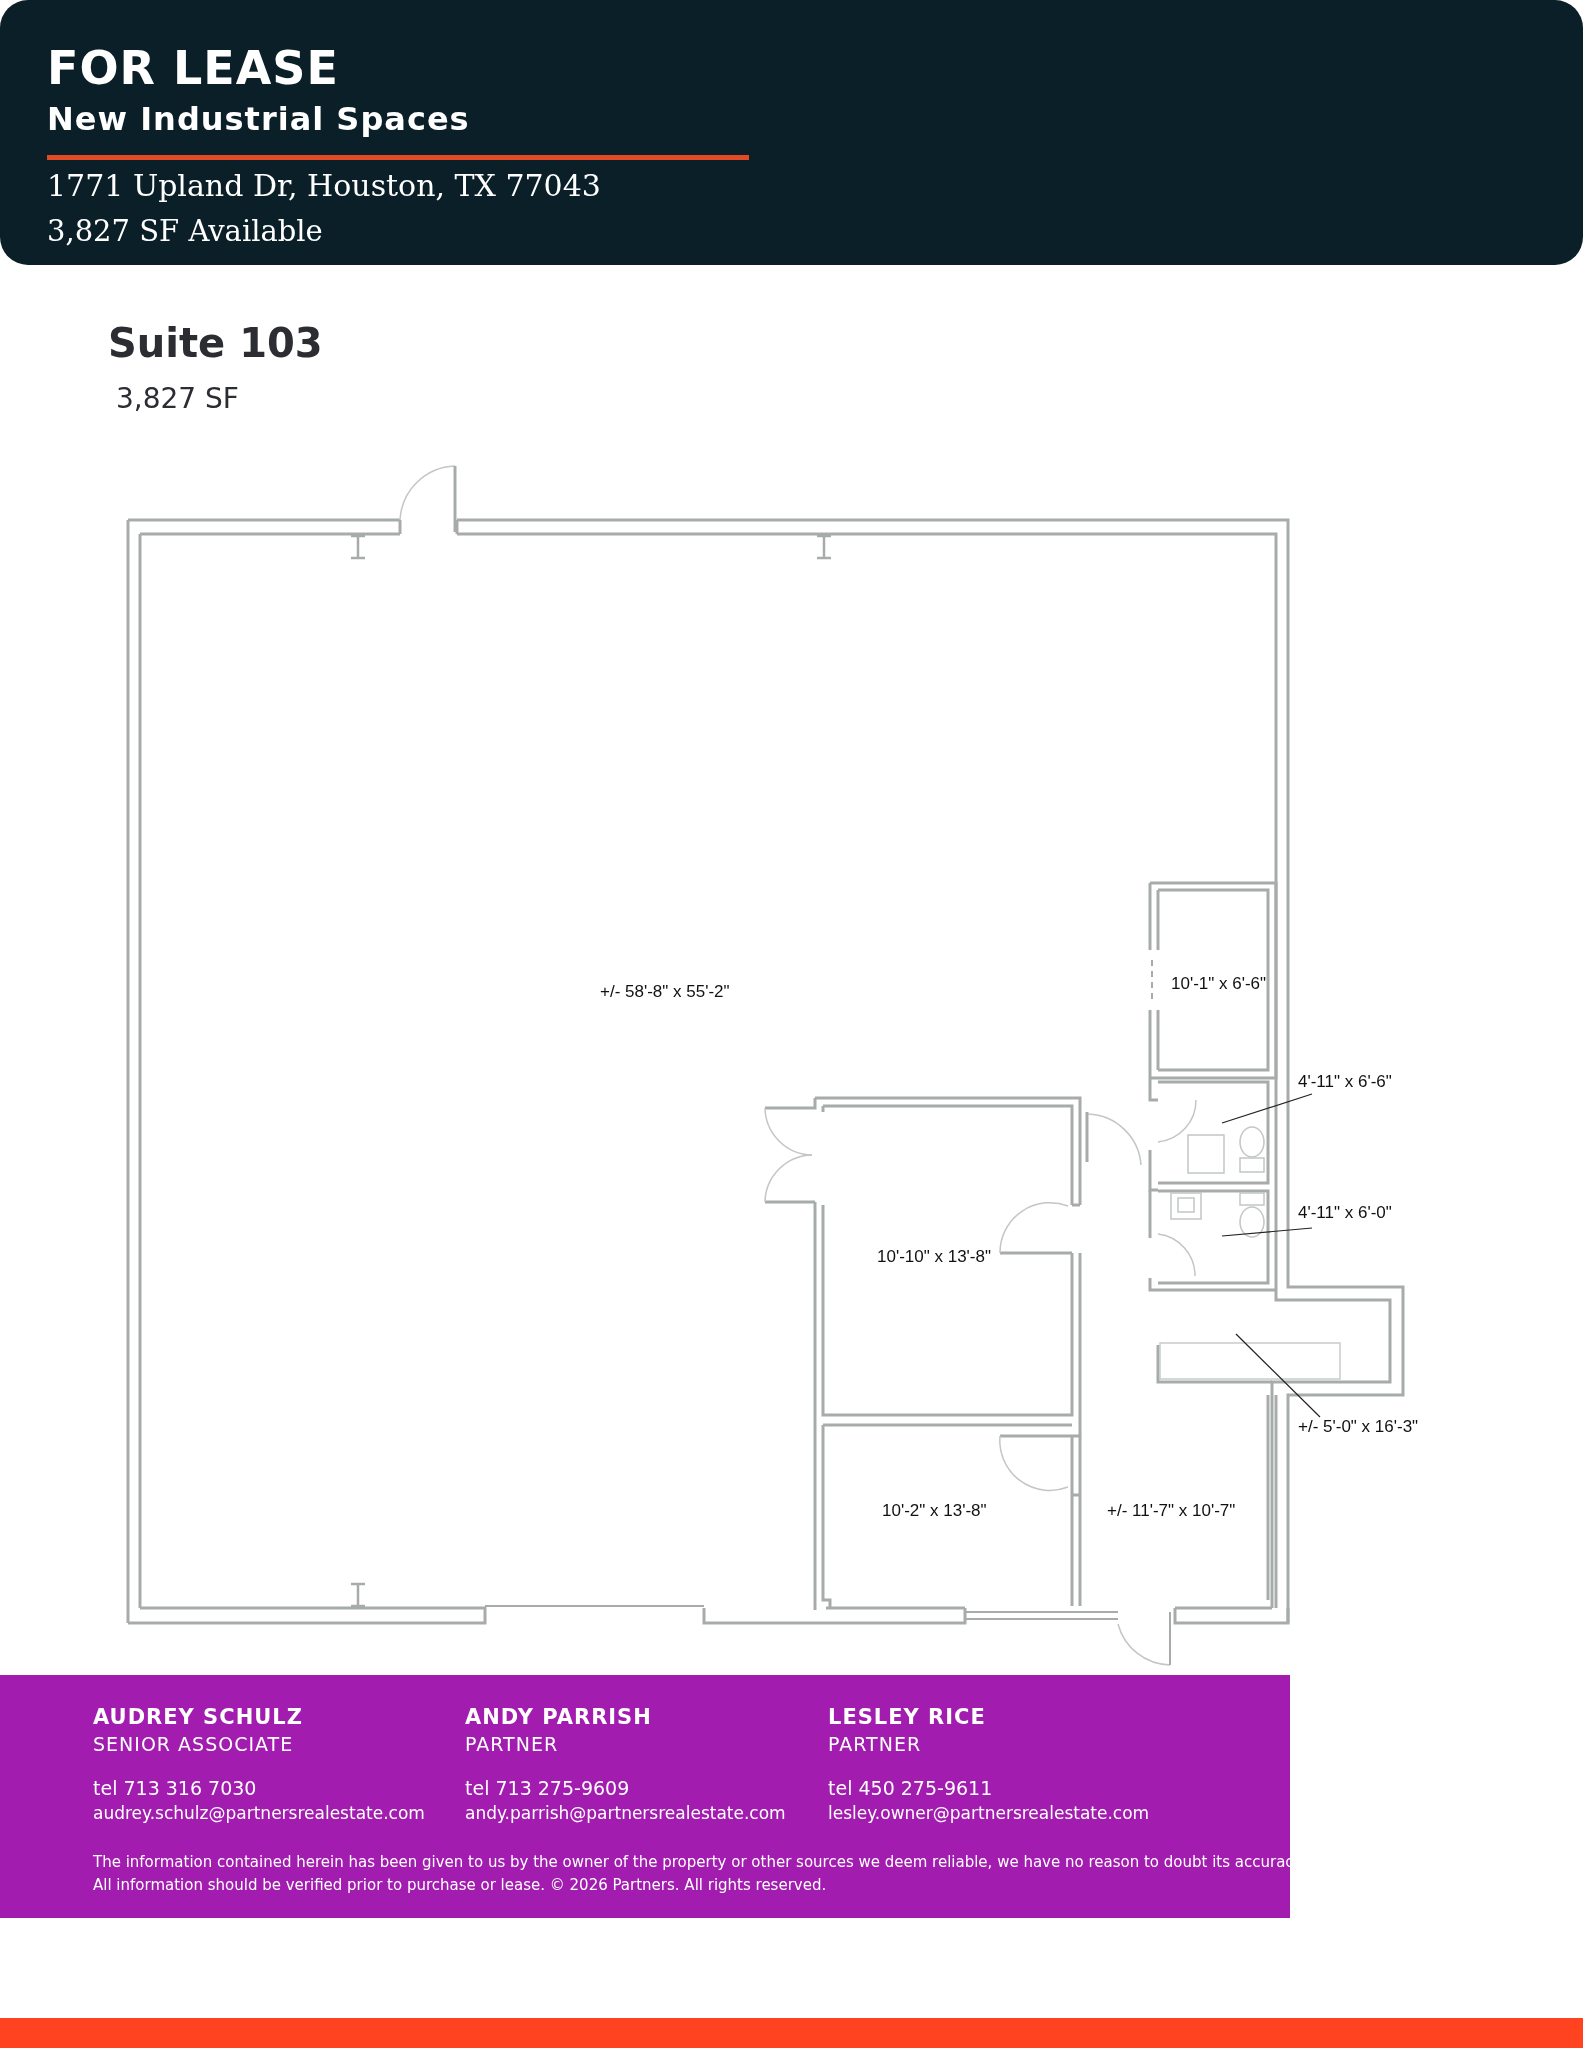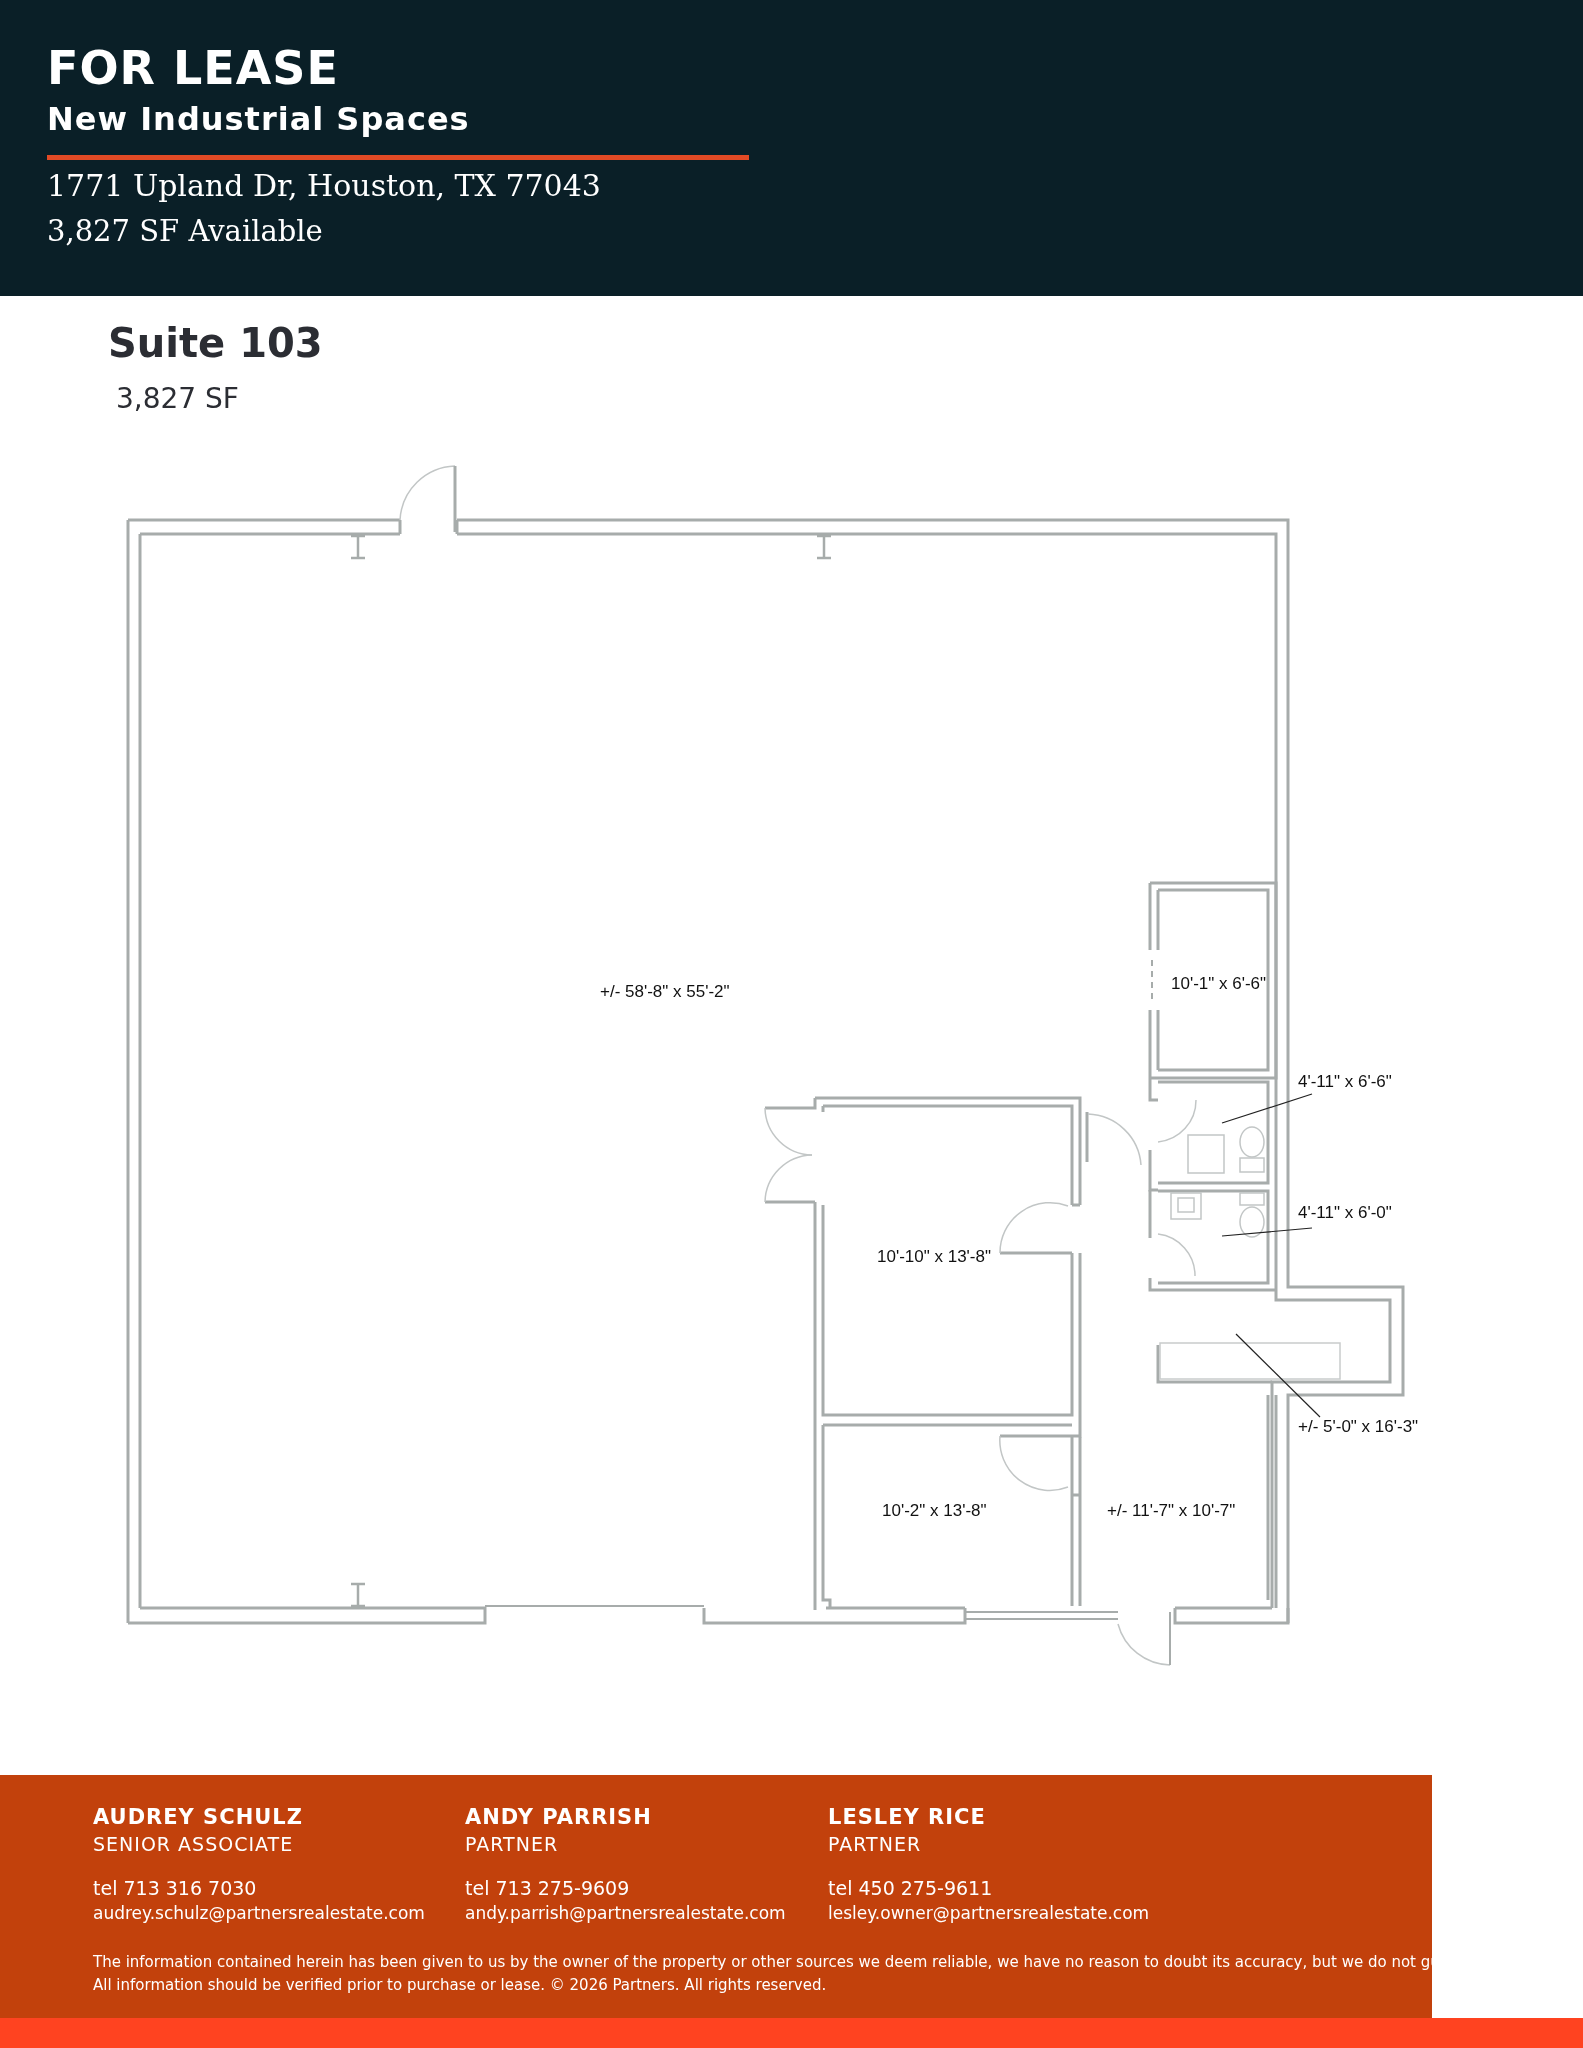--- a/index.html
+++ b/index.html
@@ -1,31 +1,31 @@
 <!DOCTYPE html>
 <html><head>
 <meta charset="utf-8">
 <style>
   html, body { margin:0; padding:0; }
   body { width:1583px; height:2048px; background:#ffffff; position:relative; overflow:hidden; font-family:"Liberation Sans", sans-serif; }
-  .header { position:absolute; left:0; top:0; width:1583px; height:296px; background:#0a1f27; }
+  .header { position:absolute; left:0; top:0; width:1583px; height:265px; background:#0a1f27;border-radius:28px; }
   .h-title { position:absolute; left:47px; top:42px; color:#ffffff; font-family:"DejaVu Sans", sans-serif; font-weight:bold; font-size:46px; letter-spacing:1px; line-height:52px; }
   .h-sub { position:absolute; left:47px; top:98px; color:#ffffff; font-family:"DejaVu Sans", sans-serif; font-weight:bold; font-size:32px; letter-spacing:1px; line-height:42px; }
   .h-rule { position:absolute; left:47px; top:155px; width:702px; height:5px; background:#e24a25; }
   .h-addr { position:absolute; left:47px; top:166px; color:#ffffff; font-family:"DejaVu Serif", serif; font-size:30px; line-height:40px; }
   .h-sf { position:absolute; left:47px; top:211px; color:#ffffff; font-family:"DejaVu Serif", serif; font-size:29px; line-height:40px; }
   .logo { position:absolute; left:1056px; top:40px; width:480px; height:130px; }
   .logo-text { position:absolute; left:0; top:0; color:#ffffff; font-family:"DejaVu Sans", sans-serif; font-weight:bold; font-size:118px; letter-spacing:-4px; line-height:120px; }
   .logo-accent { position:absolute; left:241px; top:31px; width:0; height:0; border-left:14px solid transparent; border-bottom:14px solid #e8302e; }
   .site { position:absolute; left:1073px; top:180px; color:#ffffff; font-family:"DejaVu Sans", sans-serif; font-weight:bold; font-size:29px; letter-spacing:1px; line-height:36px; }
   .suite-title { position:absolute; left:108px; top:318px; color:#2b2d33; font-family:"DejaVu Sans", sans-serif; font-weight:bold; font-size:40px; line-height:50px; }
   .suite-sf { position:absolute; left:116px; top:374px; color:#2b2d33; font-family:"DejaVu Sans", sans-serif; font-size:28px; line-height:50px; }
   .plan { position:absolute; left:0; top:0; width:1583px; height:2048px; }
   .room-label { font-family:"Liberation Sans", sans-serif; font-size:17px; fill:#111111; }
-  .footer { position:absolute; left:0; top:1775px; width:1432px; height:243px; background:#c2410c; }
+  .footer { position:absolute; left:0; top:1675px; width:1290px; height:243px; background:#a21caf; }
   .contact { position:absolute; top:29px; color:#ffffff; }
   .c-name { font-family:"DejaVu Sans", sans-serif; font-weight:bold; font-size:21px; letter-spacing:1px; line-height:26px; }
   .c-role { font-family:"DejaVu Sans", sans-serif; font-size:19px; letter-spacing:1px; line-height:28px; }
   .c-tel { font-family:"DejaVu Sans", sans-serif; font-size:19px; line-height:26px; margin-top:17px; }
   .c-email { font-family:"DejaVu Sans", sans-serif; font-size:17px; line-height:24px; }
   .disclaimer { position:absolute; left:93px; top:176px; width:1440px; color:#ffffff; font-family:"DejaVu Sans", sans-serif; font-size:15px; line-height:23px; }
   .orange-bar { position:absolute; left:0; top:2018px; width:1583px; height:30px; background:#ff4320; }
 </style>
 </head>
 <body>

